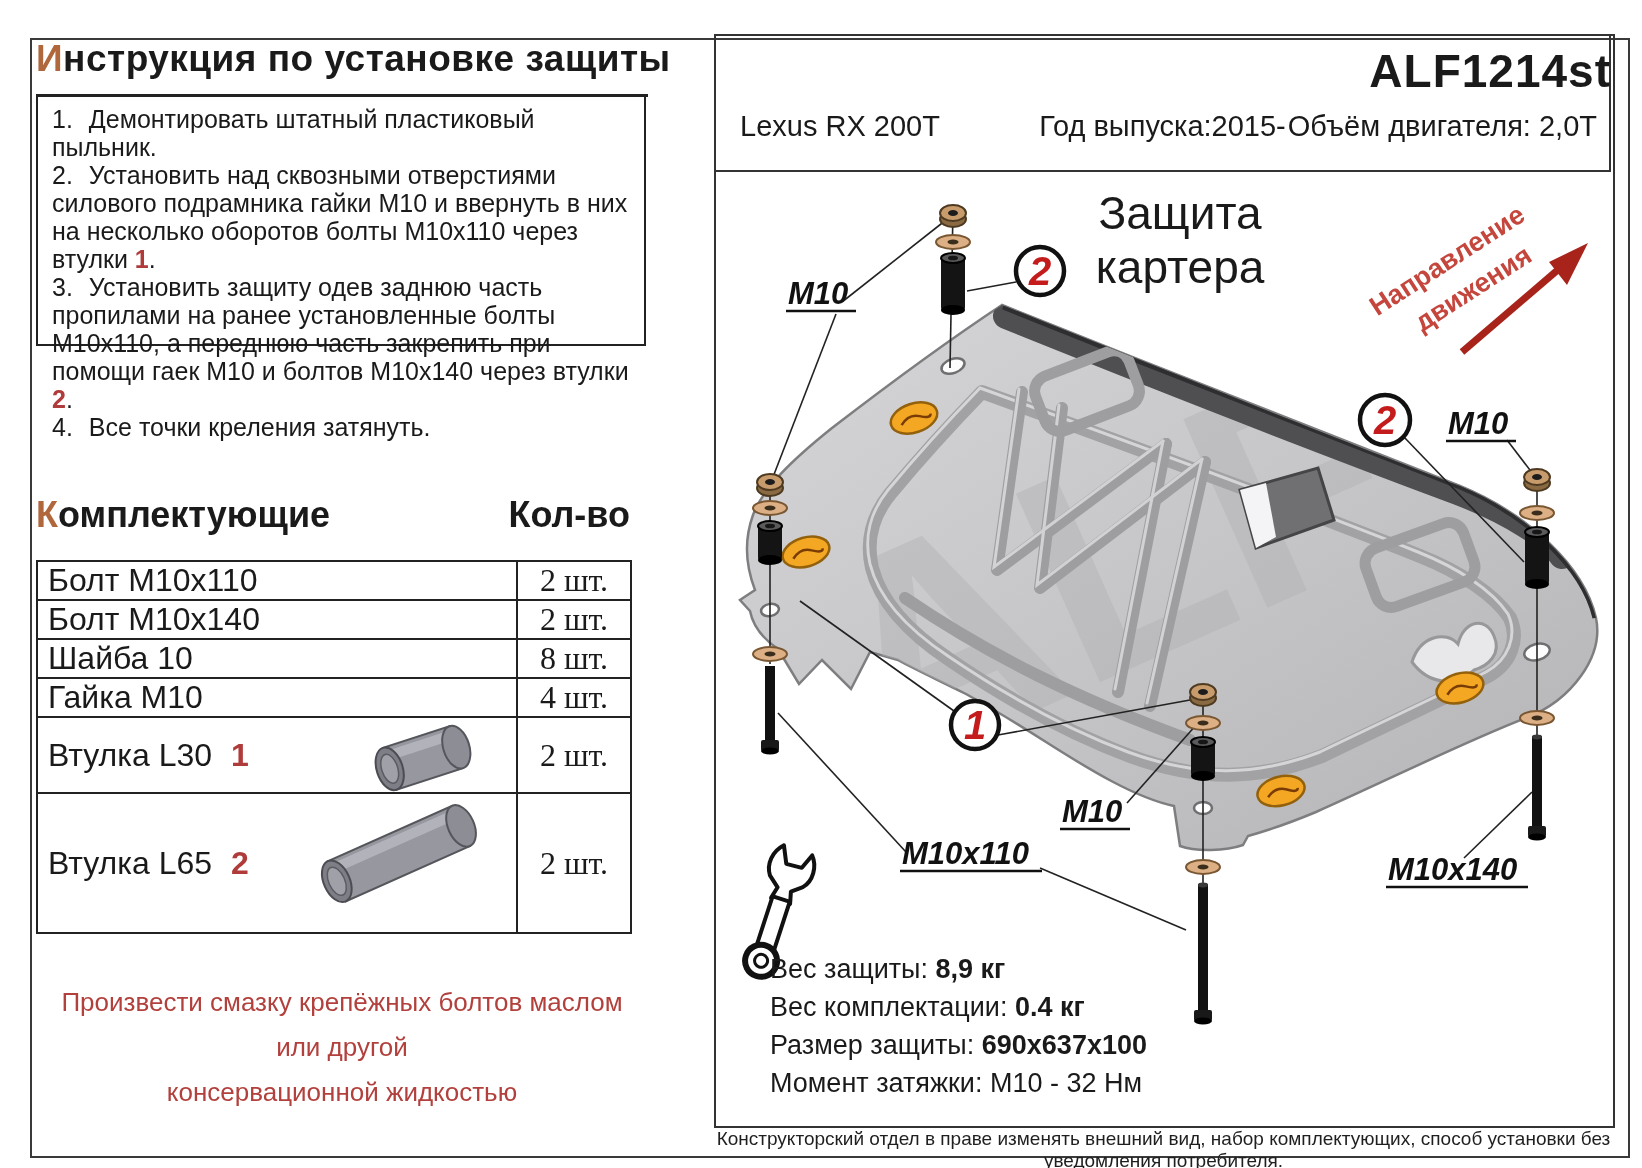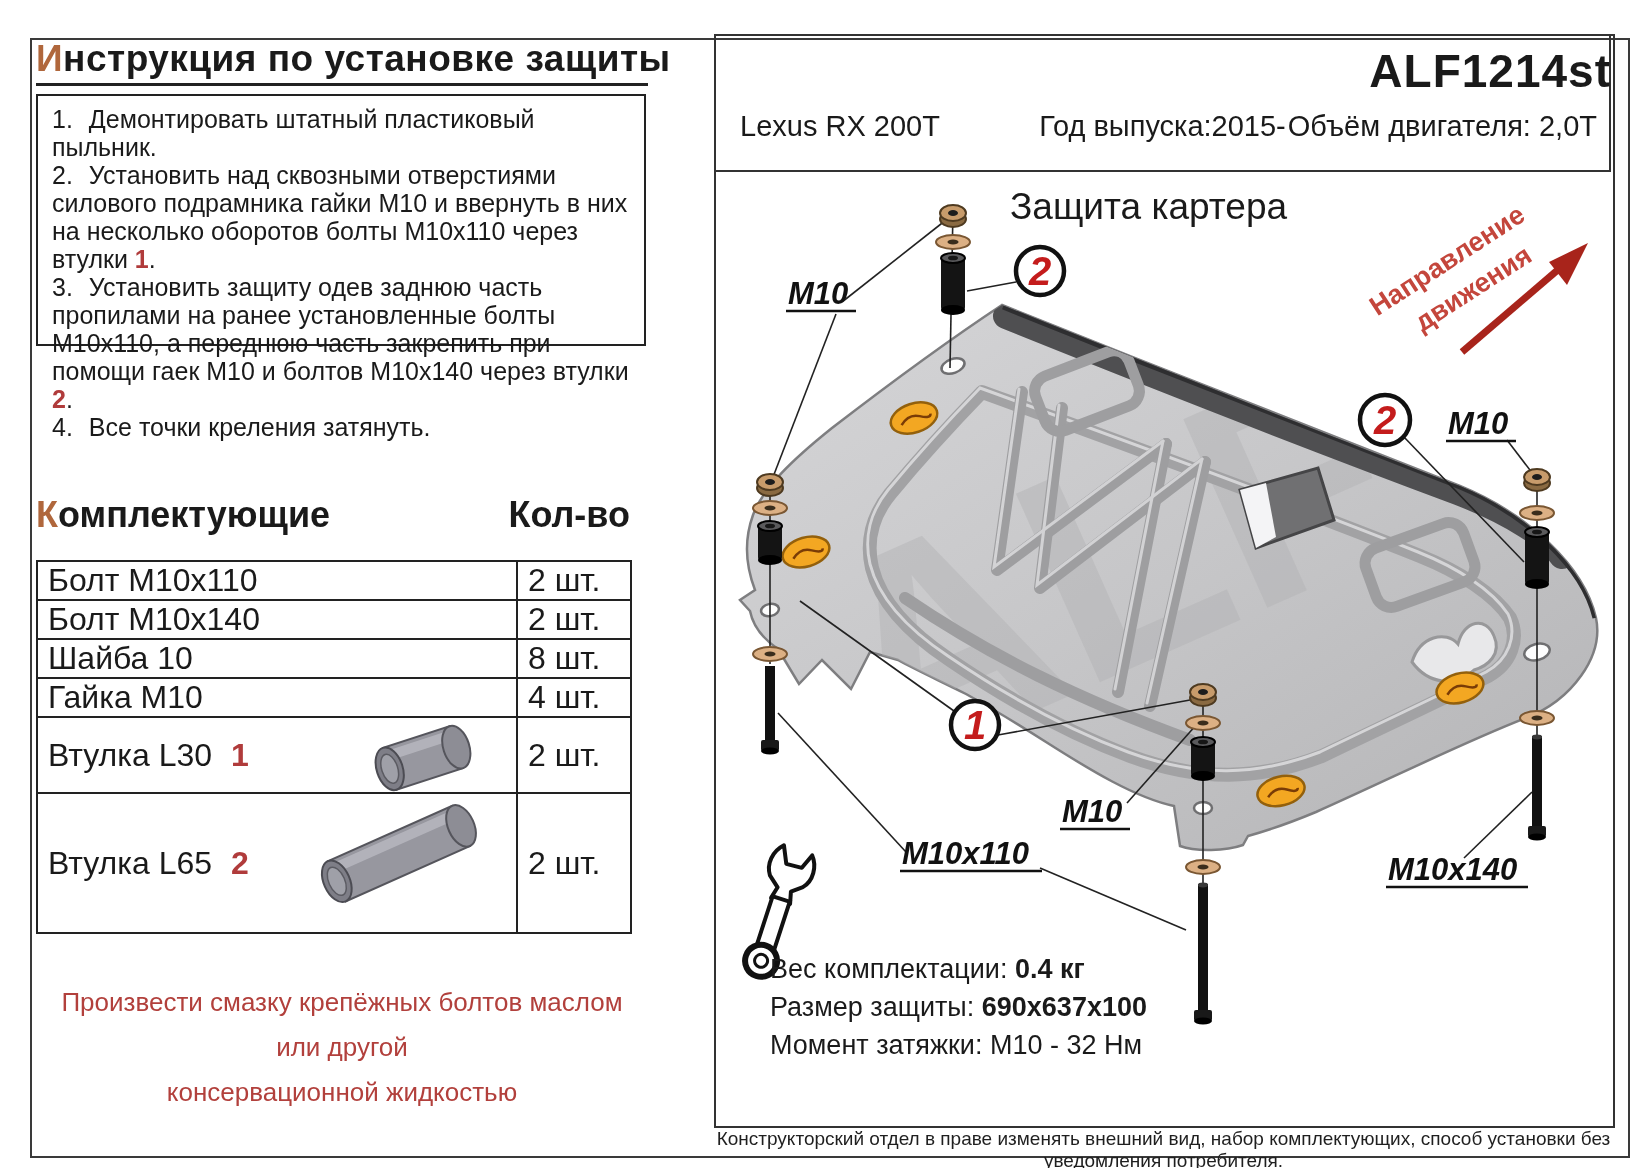--- a/index.html
+++ b/index.html
@@ -6,48 +6,48 @@
   .page{
     position:relative;width:1642px;height:1168px;background:#ffffff;
     font-family:"Liberation Sans","DejaVu Sans",sans-serif;color:#1a1a1a;
     overflow:hidden;
   }
   .abs{position:absolute;}
   
   .outer-border{left:30px;top:38px;width:1596px;height:1116px;border:2px solid #3a3a3a;}
   
   .lc-title{left:36px;top:38px;width:612px;font-size:37px;font-weight:bold;
-    letter-spacing:.5px;border-bottom:3px solid #222;padding-bottom:3px;white-space:nowrap;}
+    letter-spacing:.5px;border-bottom:3px solid #222;padding-bottom:14px;white-space:nowrap;}
   .accent{color:#b0673c;}
   .instr-box{left:36px;top:94px;width:578px;height:230px;border:2px solid #222;
     padding:9px 14px;font-size:25px;line-height:28px;}
   .instr-item .num{margin-right:16px;}
   .red{color:#b03b3b;font-weight:bold;}
   .parts-head{left:36px;top:494px;width:594px;font-size:36px;font-weight:bold;}
   .parts-head .qtyh{float:right;}
   table.parts{left:36px;top:560px;width:596px;border-collapse:collapse;
     font-size:32px;table-layout:fixed;border-radius:22px;}
   table.parts td{border:2px solid #222;padding:0 10px;vertical-align:middle;}
-  td.qty{width:92px;text-align:left;white-space:nowrap;}
+  td.qty{width:92px;text-align:center;white-space:nowrap;font-family:Liberation Serif, serif;}
   .r-h1{height:32px;} .r-h2{height:36px;} .r-big1{height:76px;} .r-big2{height:140px;}
   .namecell{position:relative;}
   .bush-img{position:absolute;pointer-events:none;}
   .note-red{left:36px;top:980px;width:612px;text-align:center;font-size:26px;
     line-height:45px;color:#b2403c;}
   
   .panel{left:714px;top:34px;width:897px;height:1090px;border:2px solid #333;}
   .panel-head{left:714px;top:34px;width:897px;height:138px;border:2px solid #333;
     box-sizing:border-box;}
   .part-code{left:714px;top:44px;width:897px;text-align:right;font-size:46px;
     letter-spacing:1px;font-weight:bold;}
   .head-row{left:714px;top:110px;width:897px;font-size:29px;}
   .head-row .car{position:absolute;left:26px;top:0;}
   .head-row .year{position:absolute;left:0;width:100%;text-align:center;top:0;}
   .head-row .engine{position:absolute;right:14px;top:0;}
-  .diagram-title{left:1010px;top:186px;width:340px;text-align:left;font-size:37px;}
+  .diagram-title{left:1010px;top:186px;width:340px;text-align:center;font-size:46px;}
   .specs{left:770px;top:950px;font-size:27px;line-height:38px;}
   .spec-value{font-weight:bold;}
   .spec-line.normal-val .spec-value{font-weight:normal;}
   .disclaimer{left:714px;top:1128px;width:899px;text-align:center;font-size:19px;color:#1f1f1f;}
   svg text{font-family:"Liberation Sans","DejaVu Sans",sans-serif;}
 </style>
 </head>
 <body>
 
 <div class="page">
@@ -344,19 +344,20 @@
     <g transform="rotate(18 775 918)">
       <path d="M 761,846 C 752,855 750,869 757,879 L 768,888 L 765,900 L 785,900 L 782,888 L 792,880
                C 800,871 799,856 791,847 L 785,862 L 769,863 Z" fill="#fff" stroke="#111" stroke-width="4" stroke-linejoin="round"></path>
       <rect x="766" y="898" width="18" height="52" fill="#fff" stroke="#111" stroke-width="4"></rect>
       <circle cx="775" cy="963" r="16" fill="#fff" stroke="#111" stroke-width="6"></circle>
       <circle cx="775" cy="963" r="6.5" fill="#fff" stroke="#111" stroke-width="3"></circle>
     </g>
   </svg>
 
   <div class="abs specs">
+    <div class="spec-line"><span>Вес защиты: </span><span class="spec-value">8,9 кг</span></div>
     <div class="spec-line"><span>Вес комплектации: </span><span class="spec-value">0.4 кг</span></div>
     <div class="spec-line"><span>Размер защиты: </span><span class="spec-value">690х637х100</span></div>
     <div class="spec-line normal-val"><span>Момент затяжки:  </span><span class="spec-value">М10 - 32 Нм</span></div>
   </div>
 
   <div class="abs disclaimer">Конструкторский отдел в праве изменять внешний вид, набор комплектующих, способ установки без уведомления потребителя.</div>
 </div>
 
 </body></html>

